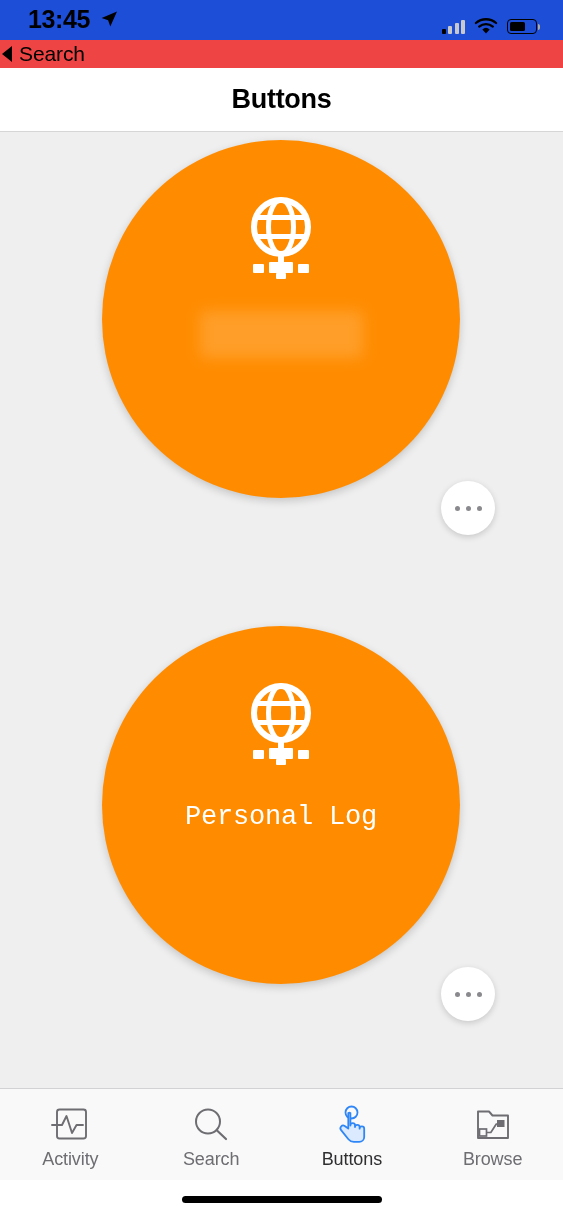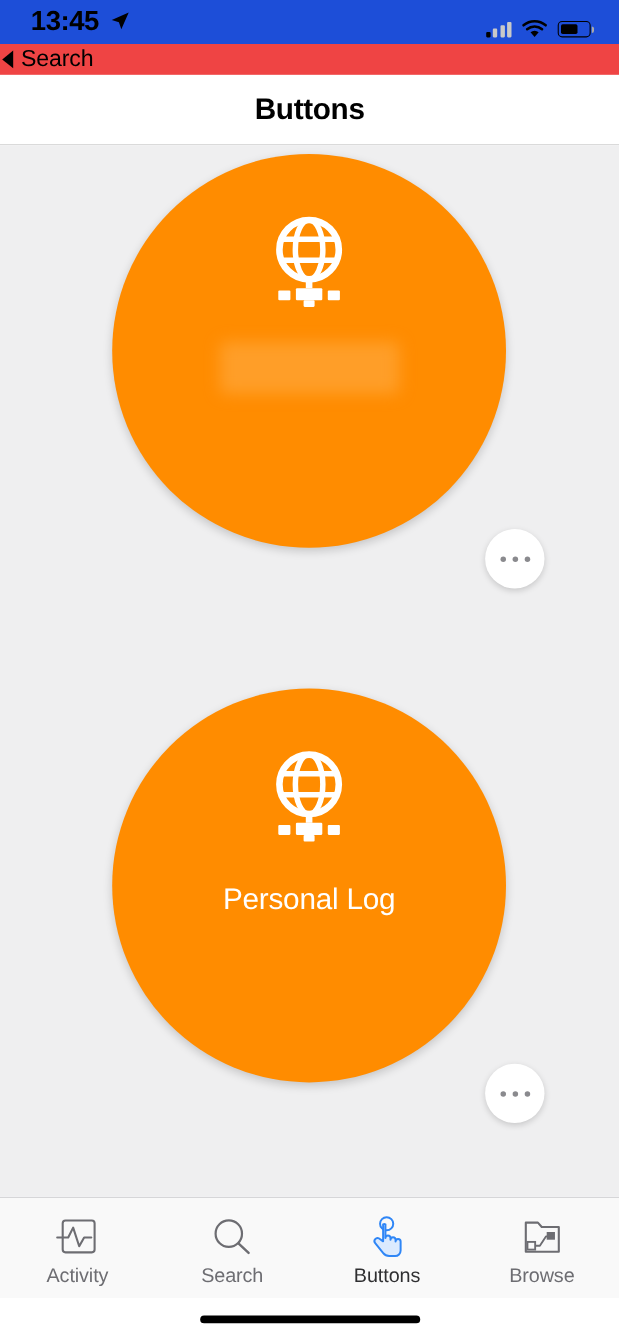--- a/index.html
+++ b/index.html
@@ -301,21 +301,21 @@
         <div class="circle-label redacted"></div>
       </div>
       <div class="more-btn" style="top:349px; left:441px;">
         <span></span>
         <span></span>
         <span></span>
       </div>
     </div>
 
     <div class="button-cell">
-      <div class="big-circle" style="top:14px;">
+      <div class="big-circle" style="top:14px;font-family:Liberation Mono, monospace;">
         <svg class="globe-wrap" viewBox="0 0 68 88">
           <circle cx="34" cy="31" r="27" fill="none" stroke="#fff" stroke-width="6"></circle>
           <ellipse cx="34" cy="31" rx="12.5" ry="27" fill="none" stroke="#fff" stroke-width="5"></ellipse>
           <line x1="9" y1="21.5" x2="59" y2="21.5" stroke="#fff" stroke-width="5"></line>
           <line x1="9" y1="40.5" x2="59" y2="40.5" stroke="#fff" stroke-width="5"></line>
           <rect x="31" y="56" width="6" height="10" fill="#fff"></rect>
           <rect x="22" y="66" width="24" height="11" rx="1" fill="#fff"></rect>
           <rect x="6" y="68" width="11" height="9" rx="1" fill="#fff"></rect>
           <rect x="51" y="68" width="11" height="9" rx="1" fill="#fff"></rect>
           <rect x="29" y="77" width="10" height="6" rx="1" fill="#fff"></rect>

